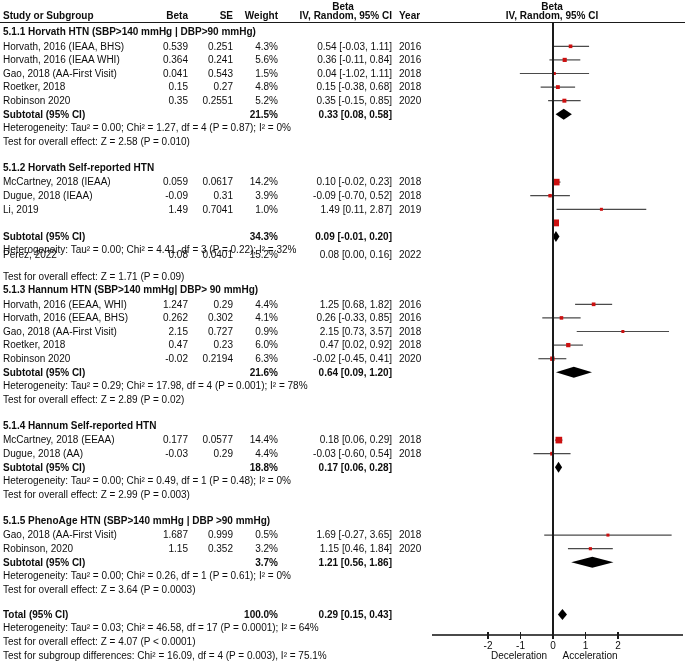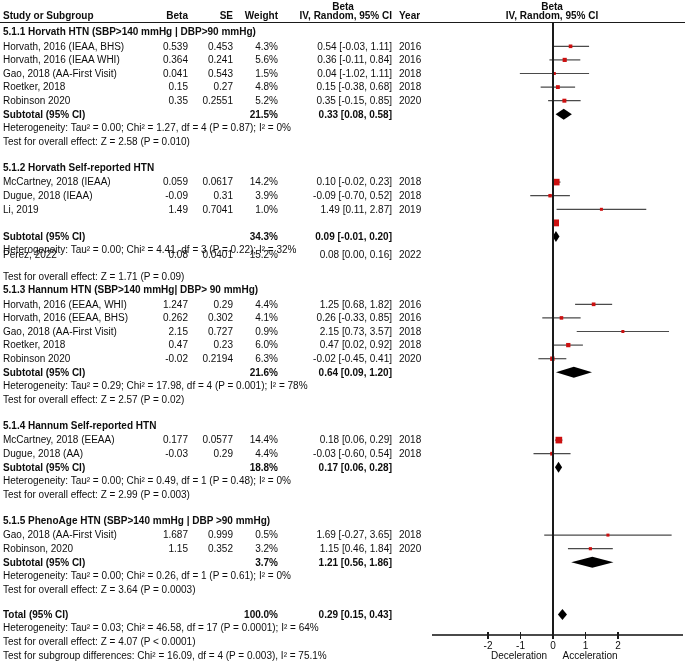--- a/index.html
+++ b/index.html
@@ -46,21 +46,21 @@
 
   <div class="sep"></div>
 
   <div id="rows">
       <div class="heading-row" style="top: 24px;">
         <span class="cell c-free bold">5.1.1 Horvath HTN (SBP&gt;140 mmHg | DBP&gt;90 mmHg)</span>
       </div>
       <div class="row" style="top: 39.5px;">
         <span class="cell c-study">Horvath, 2016 (IEAA, BHS)</span>
         <span class="cell c-beta">0.539</span>
-        <span class="cell c-se">0.453</span>
+        <span class="cell c-se">0.251</span>
         <span class="cell c-weight">4.3%</span>
         <span class="cell c-ci">0.54 [-0.03, 1.11]</span>
         <span class="cell c-year">2016</span>
       </div>
       <div class="row" style="top: 53.1px;">
         <span class="cell c-study">Horvath, 2016 (IEAA WHI)</span>
         <span class="cell c-beta">0.364</span>
         <span class="cell c-se">0.241</span>
         <span class="cell c-weight">5.6%</span>
         <span class="cell c-ci">0.36 [-0.11, 0.84]</span>
@@ -192,21 +192,21 @@
       </div>
       <div class="row" style="top: 365.5px;">
         <span class="cell c-study bold">Subtotal (95% CI)</span>
         <span class="cell c-weight bold">21.6%</span>
         <span class="cell c-ci bold">0.64 [0.09, 1.20]</span>
       </div>
       <div class="row" style="top: 379.1px;">
         <span class="cell c-free">Heterogeneity: Tau² = 0.29; Chi² = 17.98, df = 4 (P = 0.001); I² = 78%</span>
       </div>
       <div class="row" style="top: 392.7px;">
-        <span class="cell c-free">Test for overall effect: Z = 2.57 (P = 0.02)</span>
+        <span class="cell c-free">Test for overall effect: Z = 2.89 (P = 0.02)</span>
       </div>
       <div class="heading-row" style="top: 417.8px;">
         <span class="cell c-free bold">5.1.4 Hannum Self-reported HTN</span>
       </div>
       <div class="row" style="top: 433.3px;">
         <span class="cell c-study">McCartney, 2018 (EEAA)</span>
         <span class="cell c-beta">0.177</span>
         <span class="cell c-se">0.0577</span>
         <span class="cell c-weight">14.4%</span>
         <span class="cell c-ci">0.18 [0.06, 0.29]</span>

